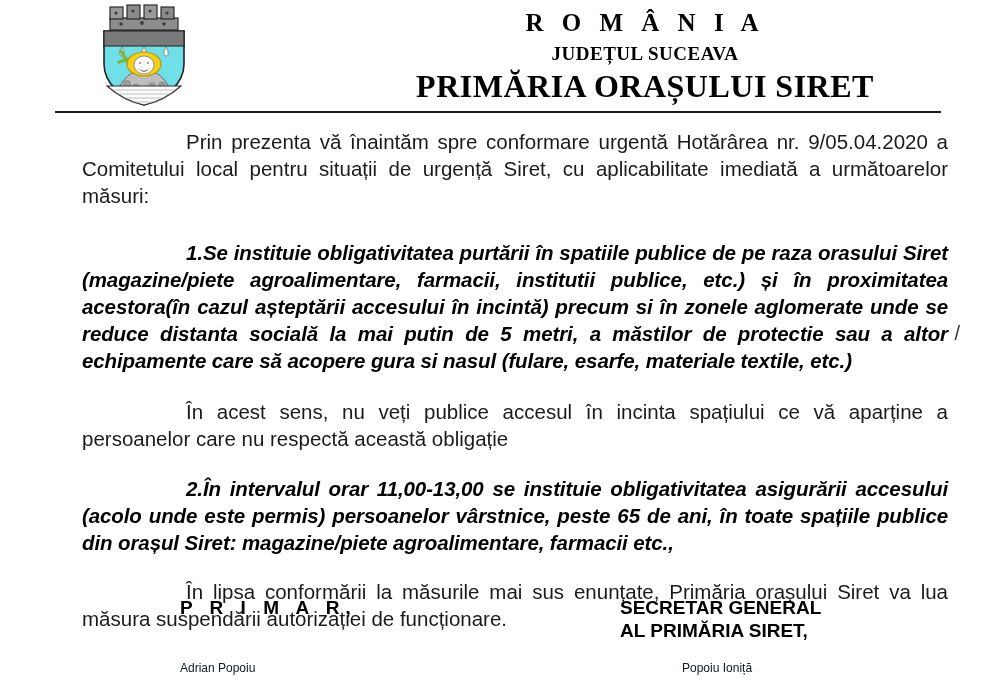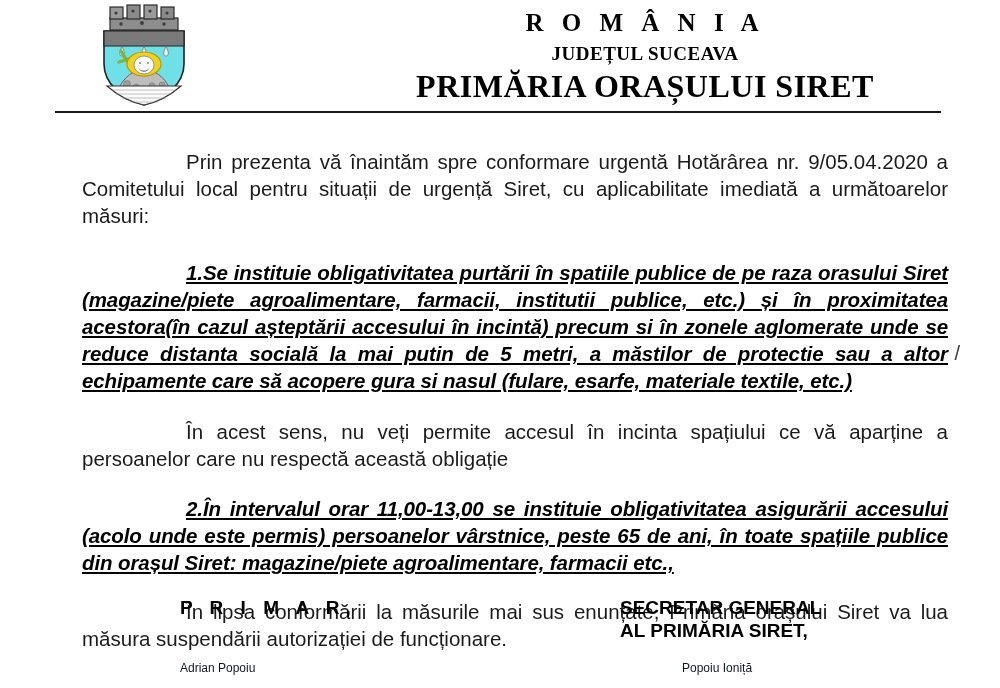--- a/index.html
+++ b/index.html
@@ -72,42 +72,40 @@
     height: 0;
     border-top: 2px solid #1a1a1a;
   }
 
   
   #document-body {
     position: absolute;
     left: 82px;
     top: 128px;
     width: 866px;
-    margin-top: 20px;
   }
 
   .para {
     text-align: justify;
     text-justify: inter-word;
     font-size: 20.5px;
     line-height: 27px;
     margin: 0;
   }
   .para .indent-space { display: inline-block; width: 104px; }
 
   .para.plain {
     font-weight: 400;
     font-style: normal;
     color: #1b1b1b;
   }
 
   .para.emphatic {
     font-weight: 700;
     font-style: italic;
-    text-decoration: underline;
     text-underline-offset: 2px;
     text-decoration-thickness: 2px;
     color: #000000;
     letter-spacing: -0.1px;
   }
 
   .gap-1 { height: 30px; }
   .gap-2 { height: 24px; }
   .gap-3 { height: 23px; }
   .gap-4 { height: 22px; }
@@ -242,21 +240,21 @@
   <div class="gap-1"></div>
 
   <p class="para emphatic" style="position:relative;">
     <span class="indent-space"></span><span>1.Se instituie obligativitatea purtării în spatiile publice de pe raza orasului Siret (magazine/piete agroalimentare, farmacii, institutii publice, etc.) și în proximitatea acestora(în cazul așteptării accesului în incintă) precum si în zonele aglomerate unde se reduce distanta socială la mai putin de 5 metri, a măstilor de protectie sau a altor echipamente care să acopere gura si nasul (fulare, esarfe, materiale textile, etc.)</span>
     <span class="slash-mark" style="top:81px;">/</span>
   </p>
 
   <div class="gap-2"></div>
 
   <p class="para plain">
-    <span class="indent-space"></span><span>În acest sens, nu veți permite accesul în incinta spațiului ce vă aparține a persoanelor care nu respectă această obligație</span>
+    <span class="indent-space"></span><span>În acest sens, nu veți publice accesul în incinta spațiului ce vă aparține a persoanelor care nu respectă această obligație</span>
   </p>
 
   <div class="gap-3"></div>
 
   <p class="para emphatic">
     <span class="indent-space"></span><span>2.În intervalul orar 11,00-13,00 se instituie obligativitatea asigurării accesului (acolo unde este permis) persoanelor vârstnice, peste 65 de ani, în toate spațiile publice din orașul Siret: magazine/piete agroalimentare, farmacii etc.,</span>
   </p>
 
   <div class="gap-4"></div>
 

